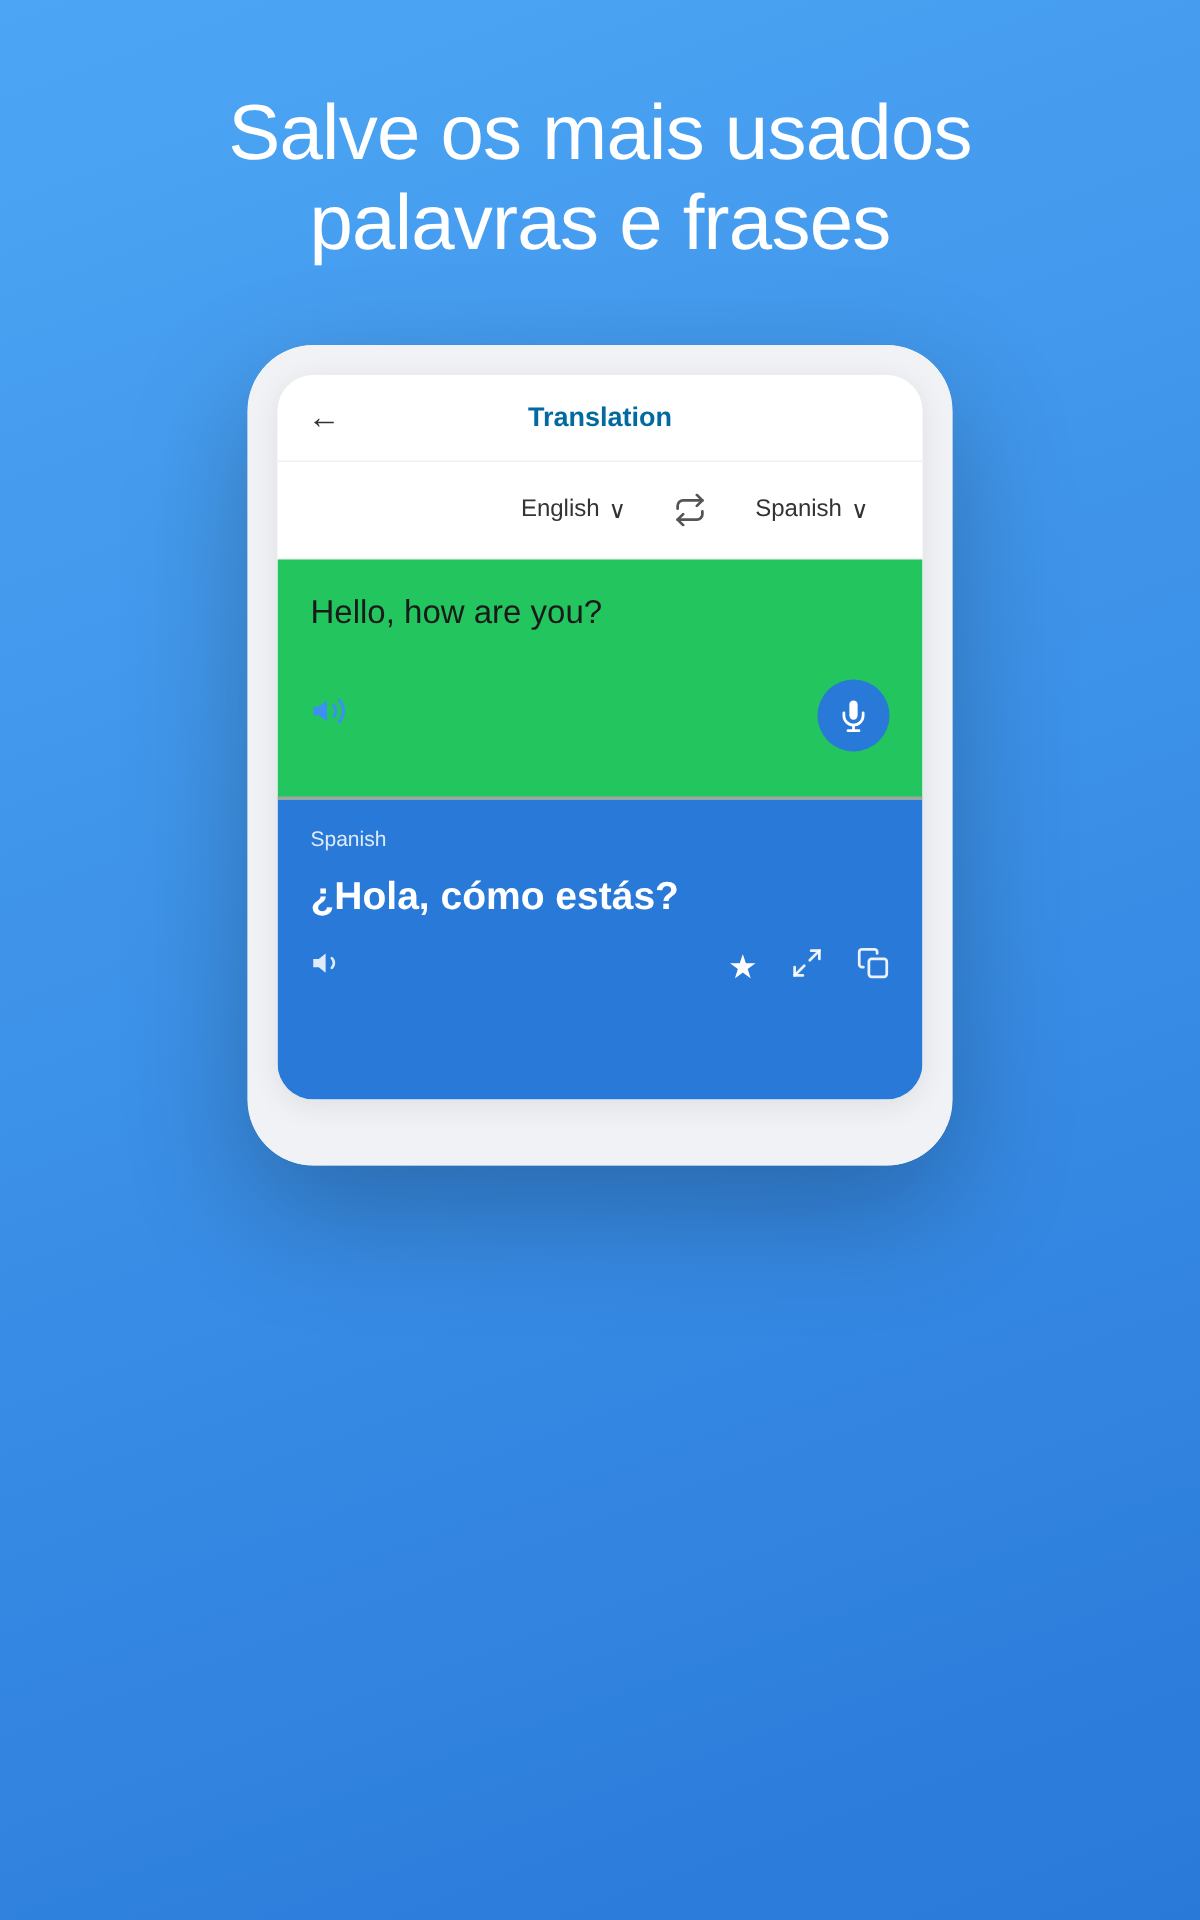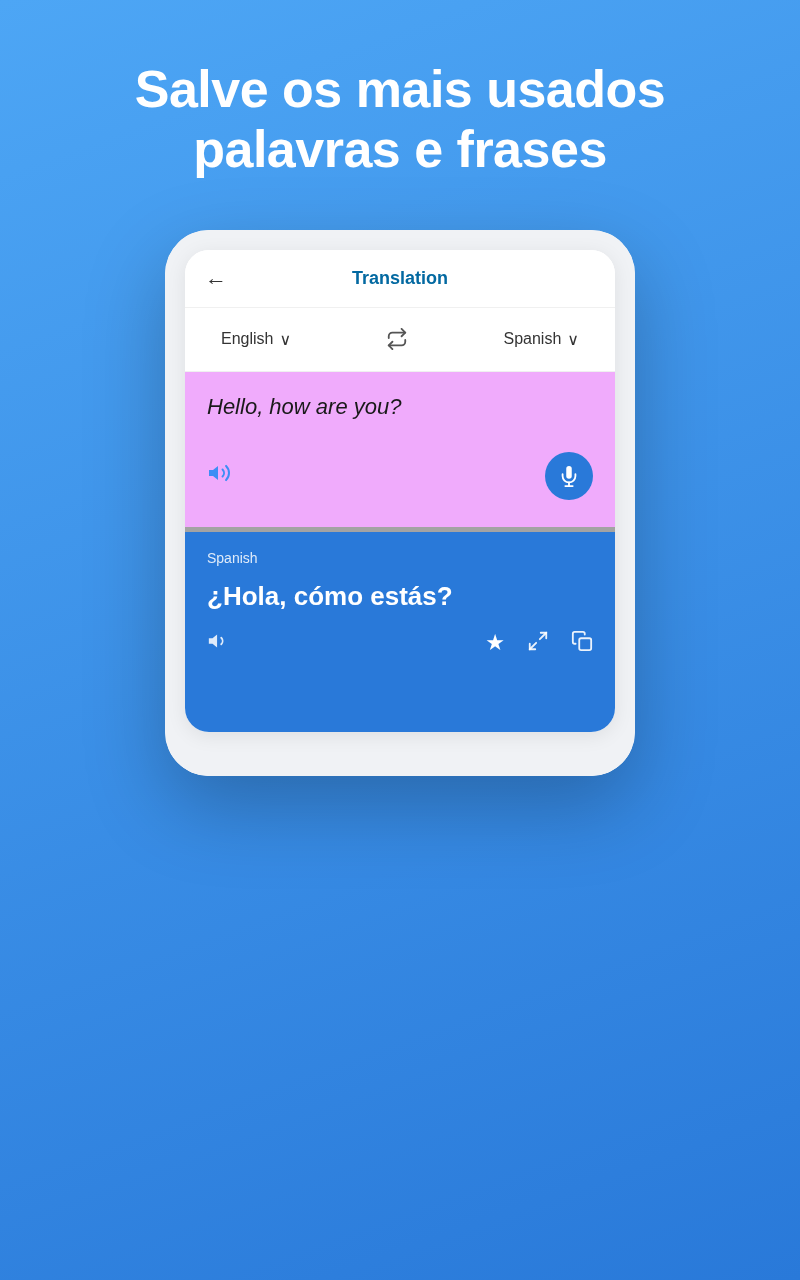--- a/index.html
+++ b/index.html
@@ -15,21 +15,21 @@
       display: flex;
       flex-direction: column;
       align-items: center;
       font-family: 'Arial', sans-serif;
       overflow: hidden;
     }
 
     .headline {
       color: #ffffff;
       font-size: 52px;
-      font-weight: 700;
+      font-weight: 400;
       text-align: center;
       line-height: 1.15;
       margin-top: 60px;
       margin-bottom: 50px;
       padding: 0 60px;
       letter-spacing: -0.5px;
     }
 
     .phone-frame {
       width: 470px;
@@ -101,21 +101,21 @@
     .header-title {
       font-size: 18px;
       font-weight: 600;
       color: #0369a1;
     }
 
     
     .language-bar {
       display: flex;
       align-items: center;
-      justify-content: space-between;
+      justify-content: flex-end;
       padding: 14px 20px;
       gap: 10px;
       background: #ffffff;
       border-bottom: 1px solid #f0f0f0;
     }
 
     .lang-btn {
       display: flex;
       align-items: center;
       gap: 6px;
@@ -142,26 +142,25 @@
       display: flex;
       align-items: center;
       justify-content: center;
       cursor: pointer;
       color: #555;
       font-size: 18px;
     }
 
     
     .input-area {
-      background: #f0abfc;
+      background: #22c55e;
       padding: 20px 22px 16px 22px;
       min-height: 160px;
-      border-bottom: 5px solid #a3a3a3;
+      border-bottom: 2px solid #a3a3a3;
       position: relative;
-      font-style: italic;
     }
 
     .input-text {
       font-size: 22px;
       font-weight: 500;
       color: #1a1a1a;
       line-height: 1.4;
       margin-bottom: 20px;
     }
 

